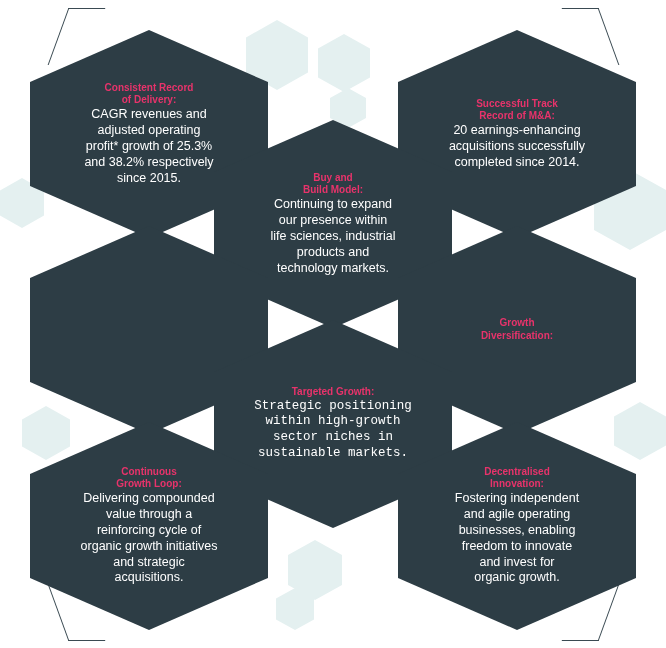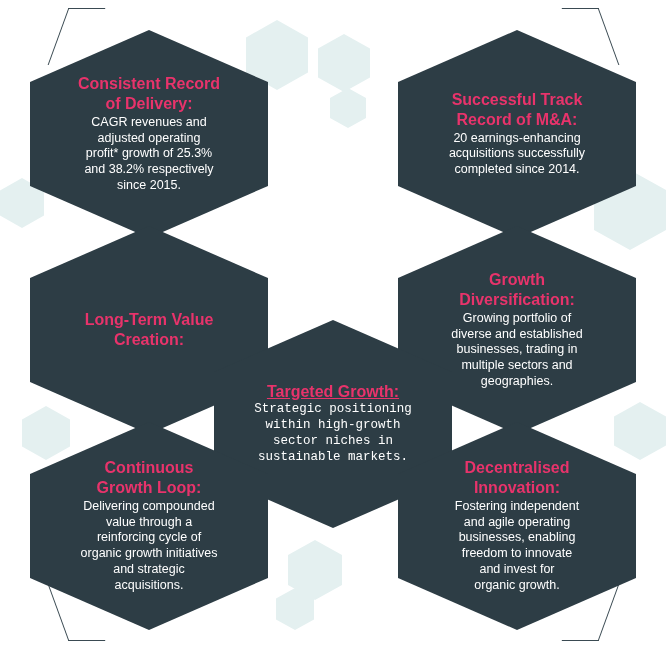--- a/index.html
+++ b/index.html
@@ -49,21 +49,21 @@
     width: 78%;
     text-align: center;
     color: #ffffff;
     font-size: 12.5px;
     line-height: 1.27;
   }
   .hex-title {
     display: block;
     color: #e8336b;
     font-weight: bold;
-    font-size: 16px;
+    font-size: 10px;
     line-height: 1.27;
     margin-bottom: 0px;
   }
   .hex-body {
     display: block;
     white-space: pre-line;
   }
 </style>
 </head>
 <body>
@@ -100,43 +100,47 @@
   <div class="hex" style="left:398px; top:30px; width:238px; height:208px;">
     <div class="hex-inner">
       <span class="hex-title" style="white-space: pre-line; text-align: center;">Successful Track
 Record of M&amp;A:</span>
       <span class="hex-body" style="white-space: pre-line; text-align: center;">20 earnings-enhancing
 acquisitions successfully
 completed since 2014.</span>
     </div>
   </div>
 
+  <div class="hex" style="left:214px; top:120px; width:238px; height:208px;">
+    <div class="hex-inner">
+      <span class="hex-title" style="white-space: pre-line;">Buy and
+Build Model:</span>
+      <span class="hex-body" style="white-space: pre-line;">Continuing to expand
+our presence within
+life sciences, industrial
+products and
+technology markets.</span>
+    </div>
+  </div>
 
   <div class="hex" style="left:30px; top:226px; width:238px; height:208px;">
     <div class="hex-inner">
-      <span class="hex-title" style="white-space: pre-line;">Long-Term Value
-Creation:</span>
     </div>
   </div>
 
   <div class="hex" style="left:398px; top:226px; width:238px; height:208px;">
     <div class="hex-inner">
       <span class="hex-title" style="white-space: pre-line;">Growth
 Diversification:</span>
-      <span class="hex-body" style="white-space: pre-line;">Growing portfolio of
-diverse and established
-businesses, trading in
-multiple sectors and
-geographies.</span>
     </div>
   </div>
 
   <div class="hex" style="left:214px; top:320px; width:238px; height:208px;">
     <div class="hex-inner">
-      <span class="hex-title" style="white-space: pre-line; text-decoration: underline;">Targeted Growth:</span>
+      <span class="hex-title" style="white-space: pre-line;">Targeted Growth:</span>
       <span class="hex-body" style="white-space: pre-line; font-family: Liberation Mono, monospace;">Strategic positioning
 within high-growth
 sector niches in
 sustainable markets.</span>
     </div>
   </div>
 
   <div class="hex" style="left:398px; top:422px; width:238px; height:208px;">
     <div class="hex-inner">
       <span class="hex-title" style="white-space: pre-line;">Decentralised

